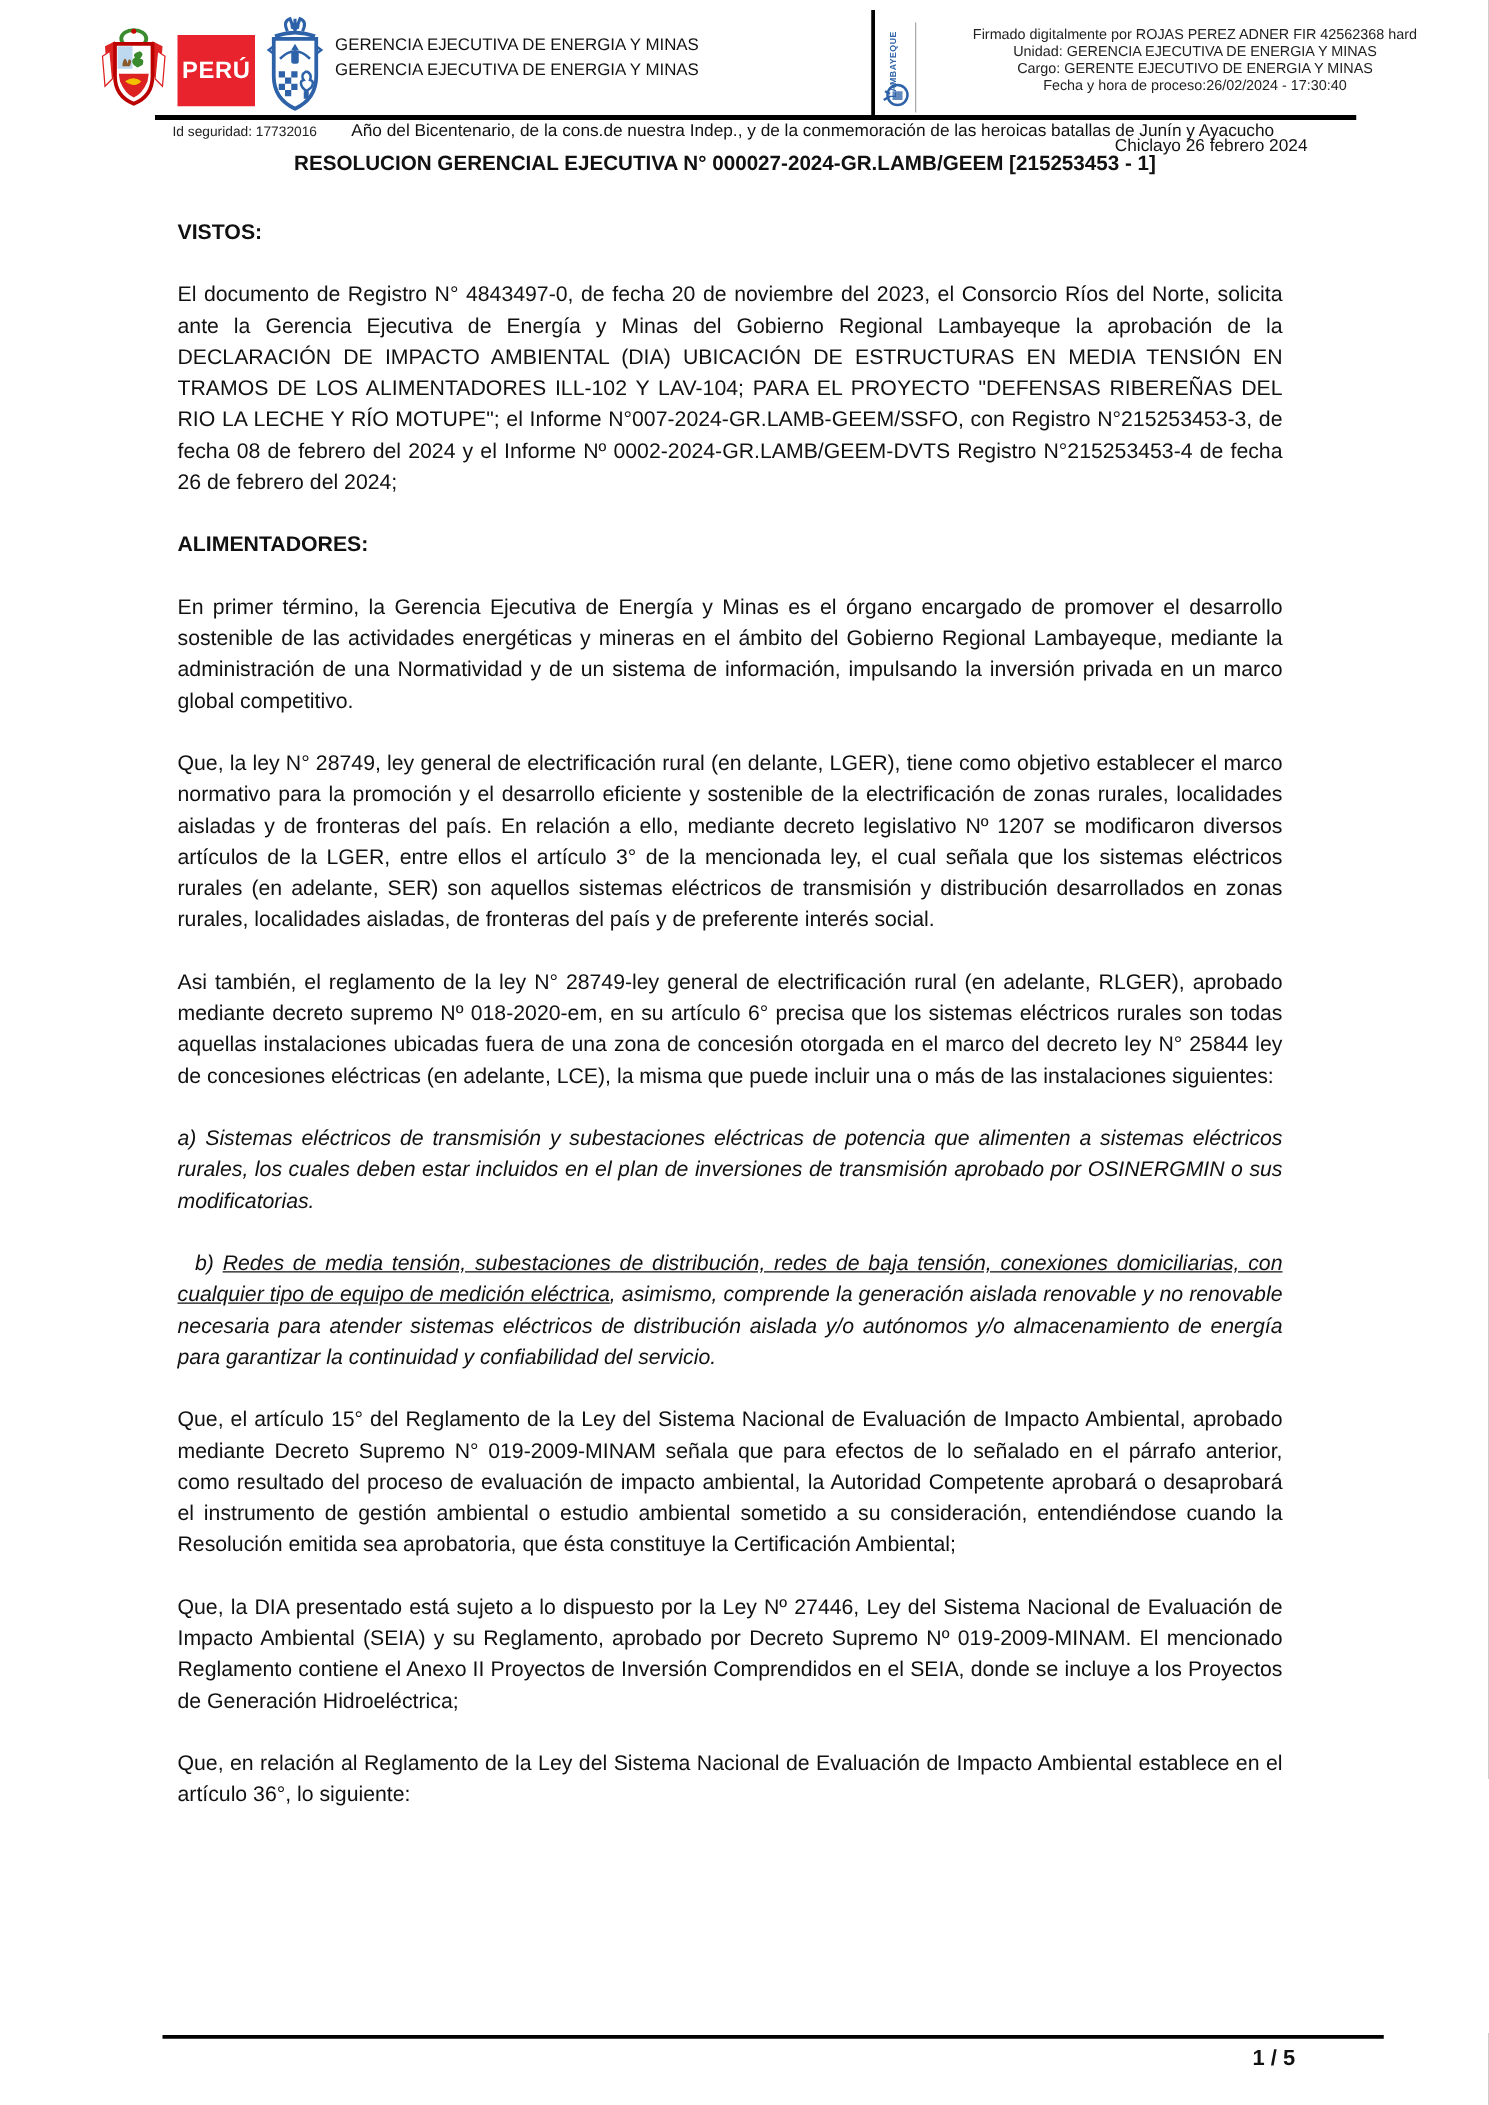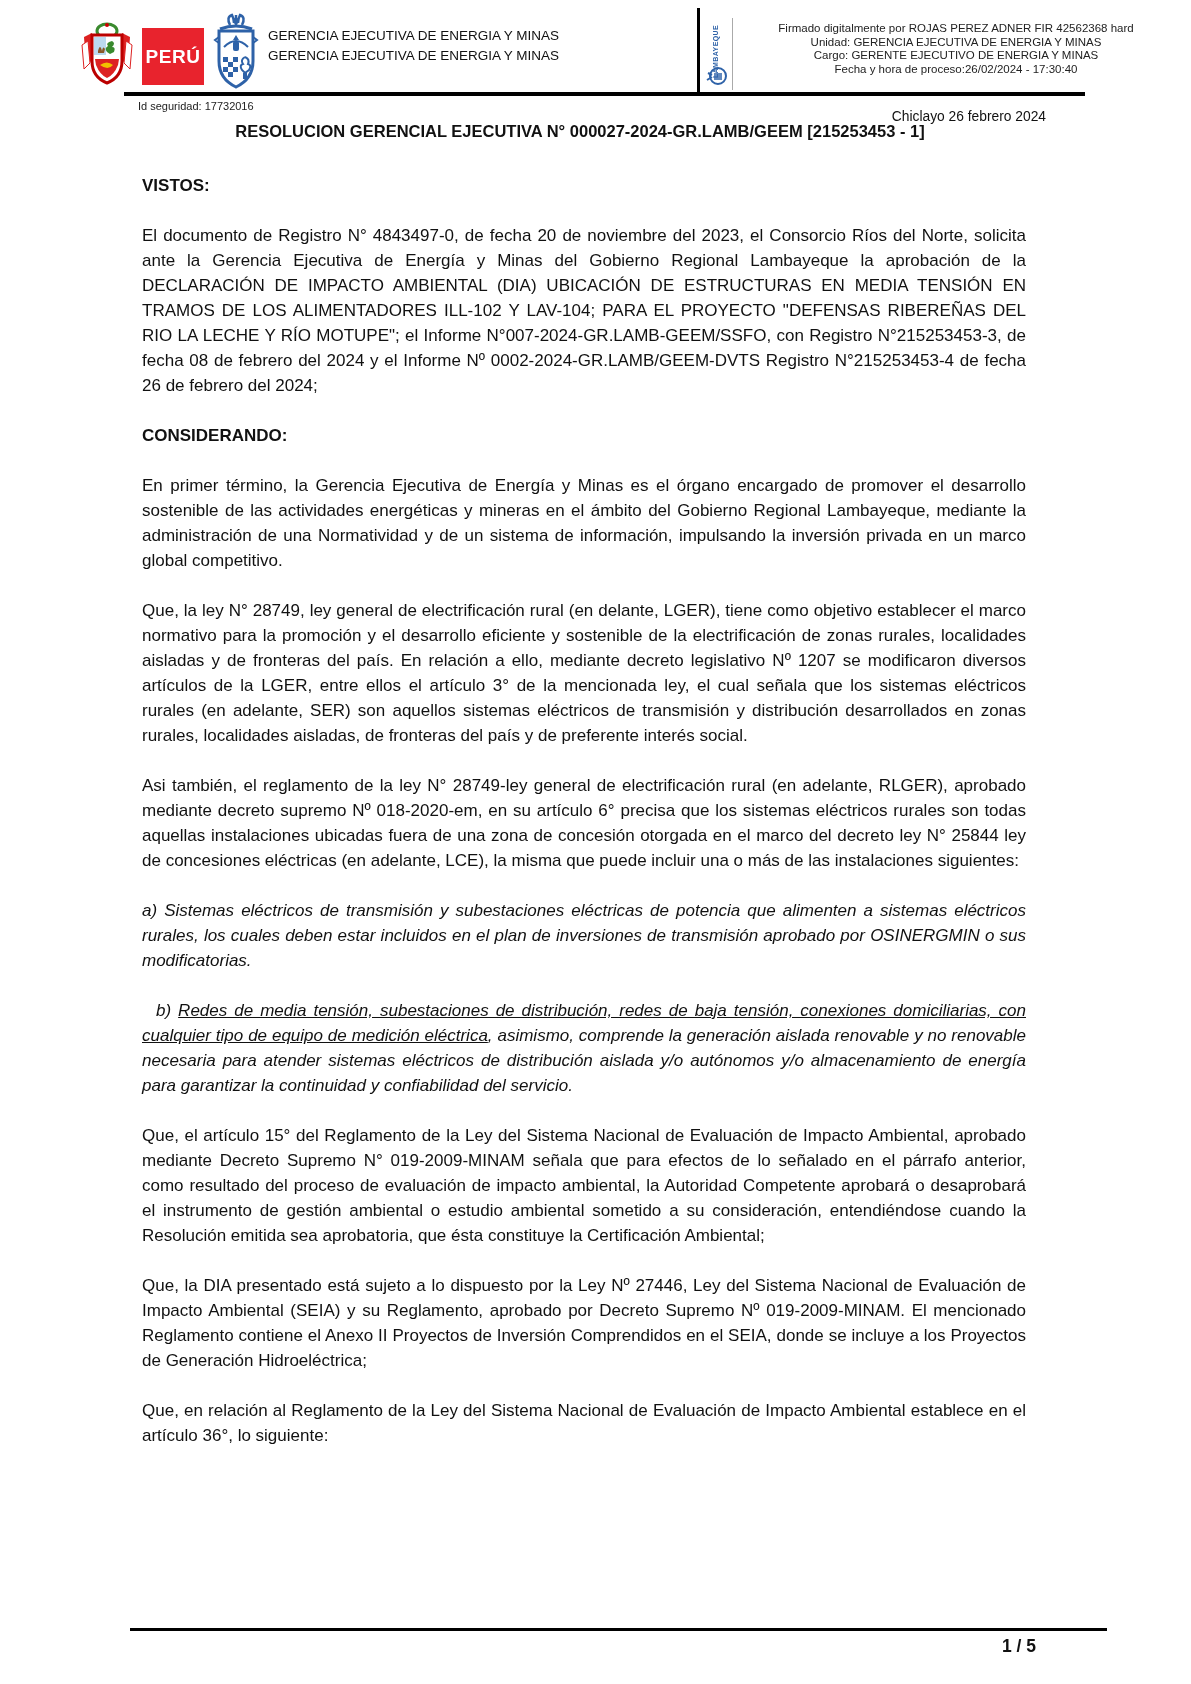--- a/index.html
+++ b/index.html
@@ -133,27 +133,28 @@
       <div>Firmado digitalmente  por ROJAS PEREZ ADNER FIR 42562368 hard</div>
       <div>Unidad: GERENCIA EJECUTIVA DE ENERGIA Y MINAS</div>
       <div>Cargo: GERENTE EJECUTIVO DE ENERGIA Y MINAS</div>
       <div>Fecha y hora de proceso:26/02/2024 - 17:30:40</div>
     </div>
   </div>
 
   <div class="hdr-rule"></div>
 
   <div class="sec-id">Id seguridad: 17732016</div>
+  <div class="motto">Año del Bicentenario, de la cons.de nuestra Indep., y de la conmemoración de las heroicas batallas de Junín y Ayacucho</div>
   <div class="place-date">Chiclayo 26 febrero 2024</div>
   <div class="doc-title">RESOLUCION GERENCIAL EJECUTIVA N° 000027-2024-GR.LAMB/GEEM [215253453 - 1]</div>
 
   <div class="doc-body">
     <p class="heading">VISTOS:</p>
     <p>El documento de Registro N° 4843497-0, de fecha 20 de noviembre del 2023, el Consorcio Ríos del Norte, solicita ante la Gerencia Ejecutiva de Energía y Minas del Gobierno Regional Lambayeque la aprobación de la DECLARACIÓN DE IMPACTO AMBIENTAL (DIA) UBICACIÓN DE ESTRUCTURAS EN MEDIA TENSIÓN EN TRAMOS DE LOS ALIMENTADORES ILL-102 Y LAV-104; PARA EL PROYECTO "DEFENSAS RIBEREÑAS DEL RIO LA LECHE Y RÍO MOTUPE"; el Informe N°007-2024-GR.LAMB-GEEM/SSFO, con Registro N°215253453-3, de fecha 08 de febrero del 2024 y el Informe Nº 0002-2024-GR.LAMB/GEEM-DVTS Registro N°215253453-4 de fecha 26 de febrero del 2024;</p>
-    <p class="heading">CONSIDERANDO:</p>
+    <p class="heading">ALIMENTADORES:</p>
     <p>En primer término, la Gerencia Ejecutiva de Energía y Minas es el órgano encargado de promover el desarrollo sostenible de las actividades energéticas y mineras en el ámbito del Gobierno Regional Lambayeque, mediante la administración de una Normatividad y de un sistema de información, impulsando la inversión privada en un marco global competitivo.</p>
     <p>Que, la ley N° 28749, ley general de electrificación rural (en delante, LGER), tiene como objetivo establecer el marco normativo para la promoción y el desarrollo eficiente y sostenible de la electrificación de zonas rurales, localidades aisladas y de fronteras del país. En relación a ello, mediante decreto legislativo Nº 1207 se modificaron diversos artículos de la LGER, entre ellos el artículo 3° de la mencionada ley, el cual señala que los sistemas eléctricos rurales (en adelante, SER) son aquellos sistemas eléctricos de transmisión y distribución desarrollados en zonas rurales, localidades aisladas, de fronteras del país y de preferente interés social.</p>
     <p>Asi también, el reglamento de la ley N° 28749-ley general de electrificación rural (en adelante, RLGER), aprobado mediante decreto supremo Nº 018-2020-em, en su artículo 6° precisa que los sistemas eléctricos rurales son todas aquellas instalaciones ubicadas fuera de una zona de concesión otorgada en el marco del decreto ley N° 25844 ley de concesiones eléctricas (en adelante, LCE), la misma que puede incluir una o más de las instalaciones siguientes:</p>
     <p class="italic">a) Sistemas eléctricos de transmisión y subestaciones eléctricas de potencia que alimenten a sistemas eléctricos rurales, los cuales deben estar incluidos en el plan de inversiones de transmisión aprobado por OSINERGMIN o sus modificatorias.</p>
     <p class="italic indent-b"><span>b) </span><span class="uline">Redes de media tensión, subestaciones de distribución, redes de baja tensión, conexiones domiciliarias, con cualquier tipo de equipo de medición eléctrica</span><span>, asimismo, comprende la generación aislada renovable y no renovable necesaria para atender sistemas eléctricos de distribución aislada y/o autónomos y/o almacenamiento de energía para garantizar la continuidad y confiabilidad del servicio.</span></p>
     <p>Que, el artículo 15° del Reglamento de la Ley del Sistema Nacional de Evaluación de Impacto Ambiental, aprobado mediante Decreto Supremo N° 019-2009-MINAM señala que para efectos de lo señalado en el párrafo anterior, como resultado del proceso de evaluación de impacto ambiental, la Autoridad Competente aprobará o desaprobará el instrumento de gestión ambiental o estudio ambiental sometido a su consideración, entendiéndose cuando la Resolución emitida sea aprobatoria, que ésta constituye la Certificación Ambiental;</p>
     <p>Que, la DIA presentado está sujeto a lo dispuesto por la Ley Nº 27446, Ley del Sistema Nacional de Evaluación de Impacto Ambiental (SEIA) y su Reglamento, aprobado por Decreto Supremo Nº 019-2009-MINAM. El mencionado Reglamento contiene el Anexo II Proyectos de Inversión Comprendidos en el SEIA, donde se incluye a los Proyectos de Generación Hidroeléctrica;</p>
     <p>Que, en relación al Reglamento de la Ley del Sistema Nacional de Evaluación de Impacto Ambiental establece en el artículo 36°, lo siguiente:</p>
   </div>
 

